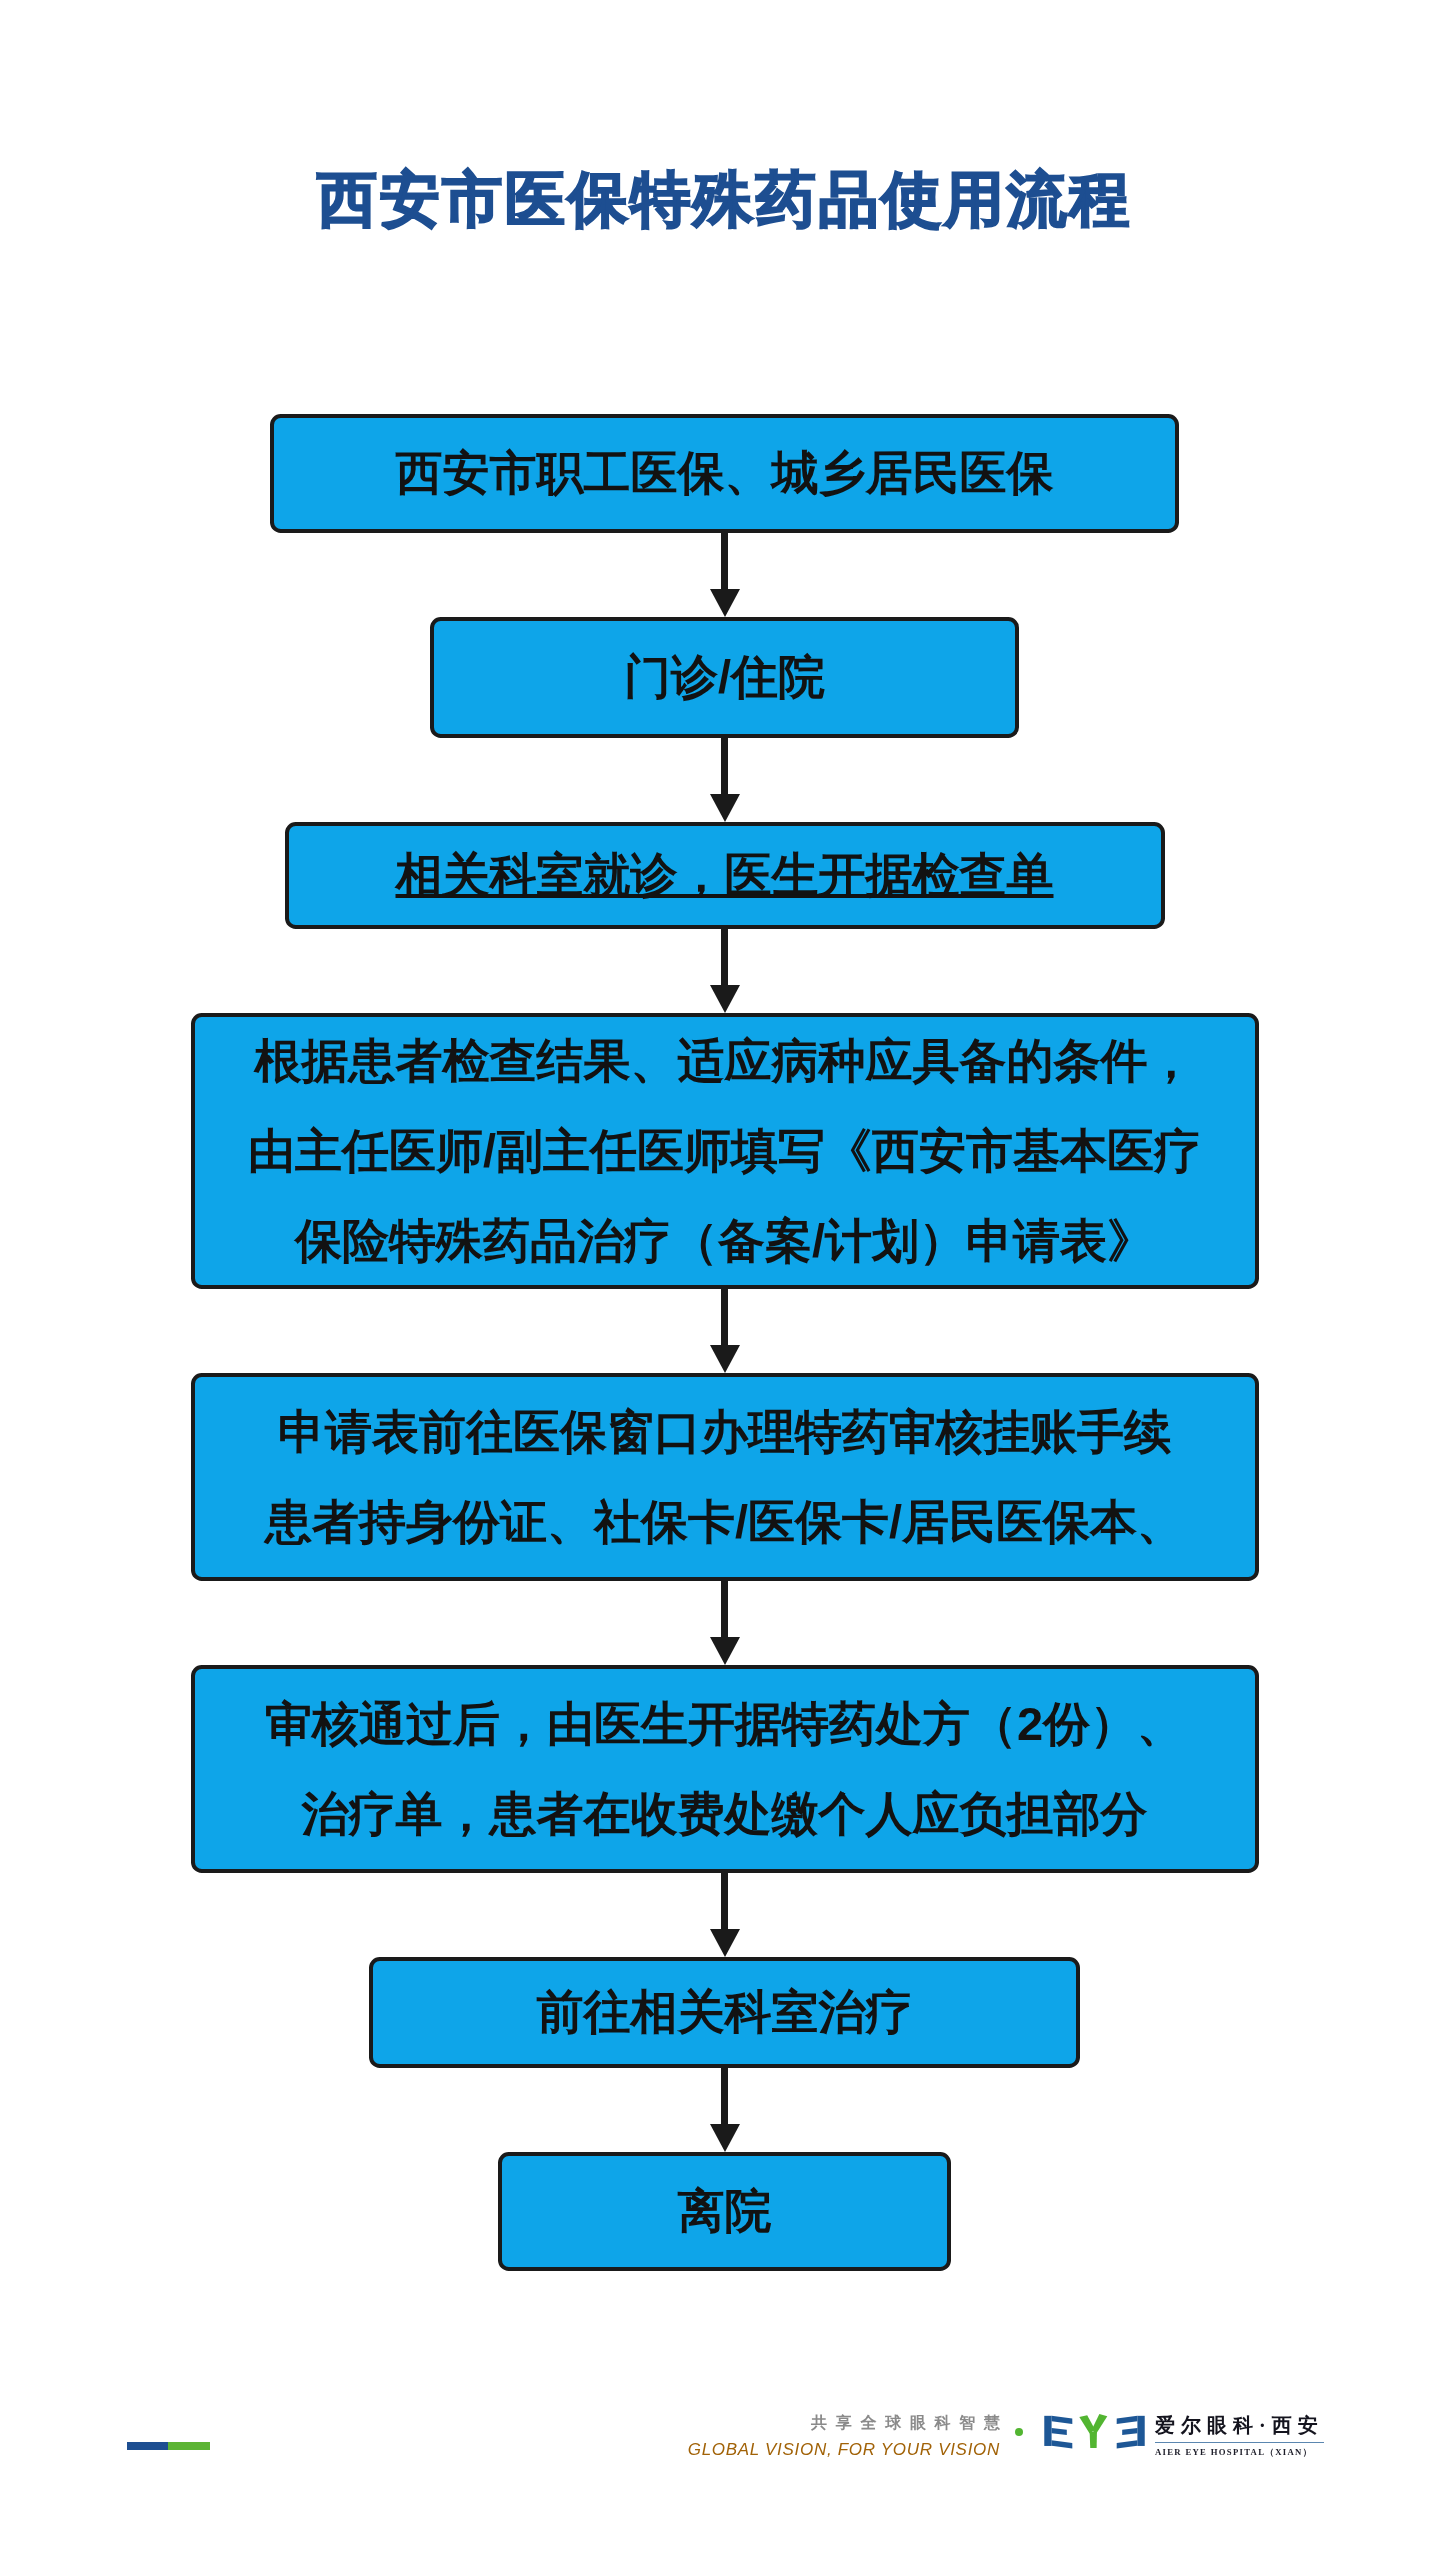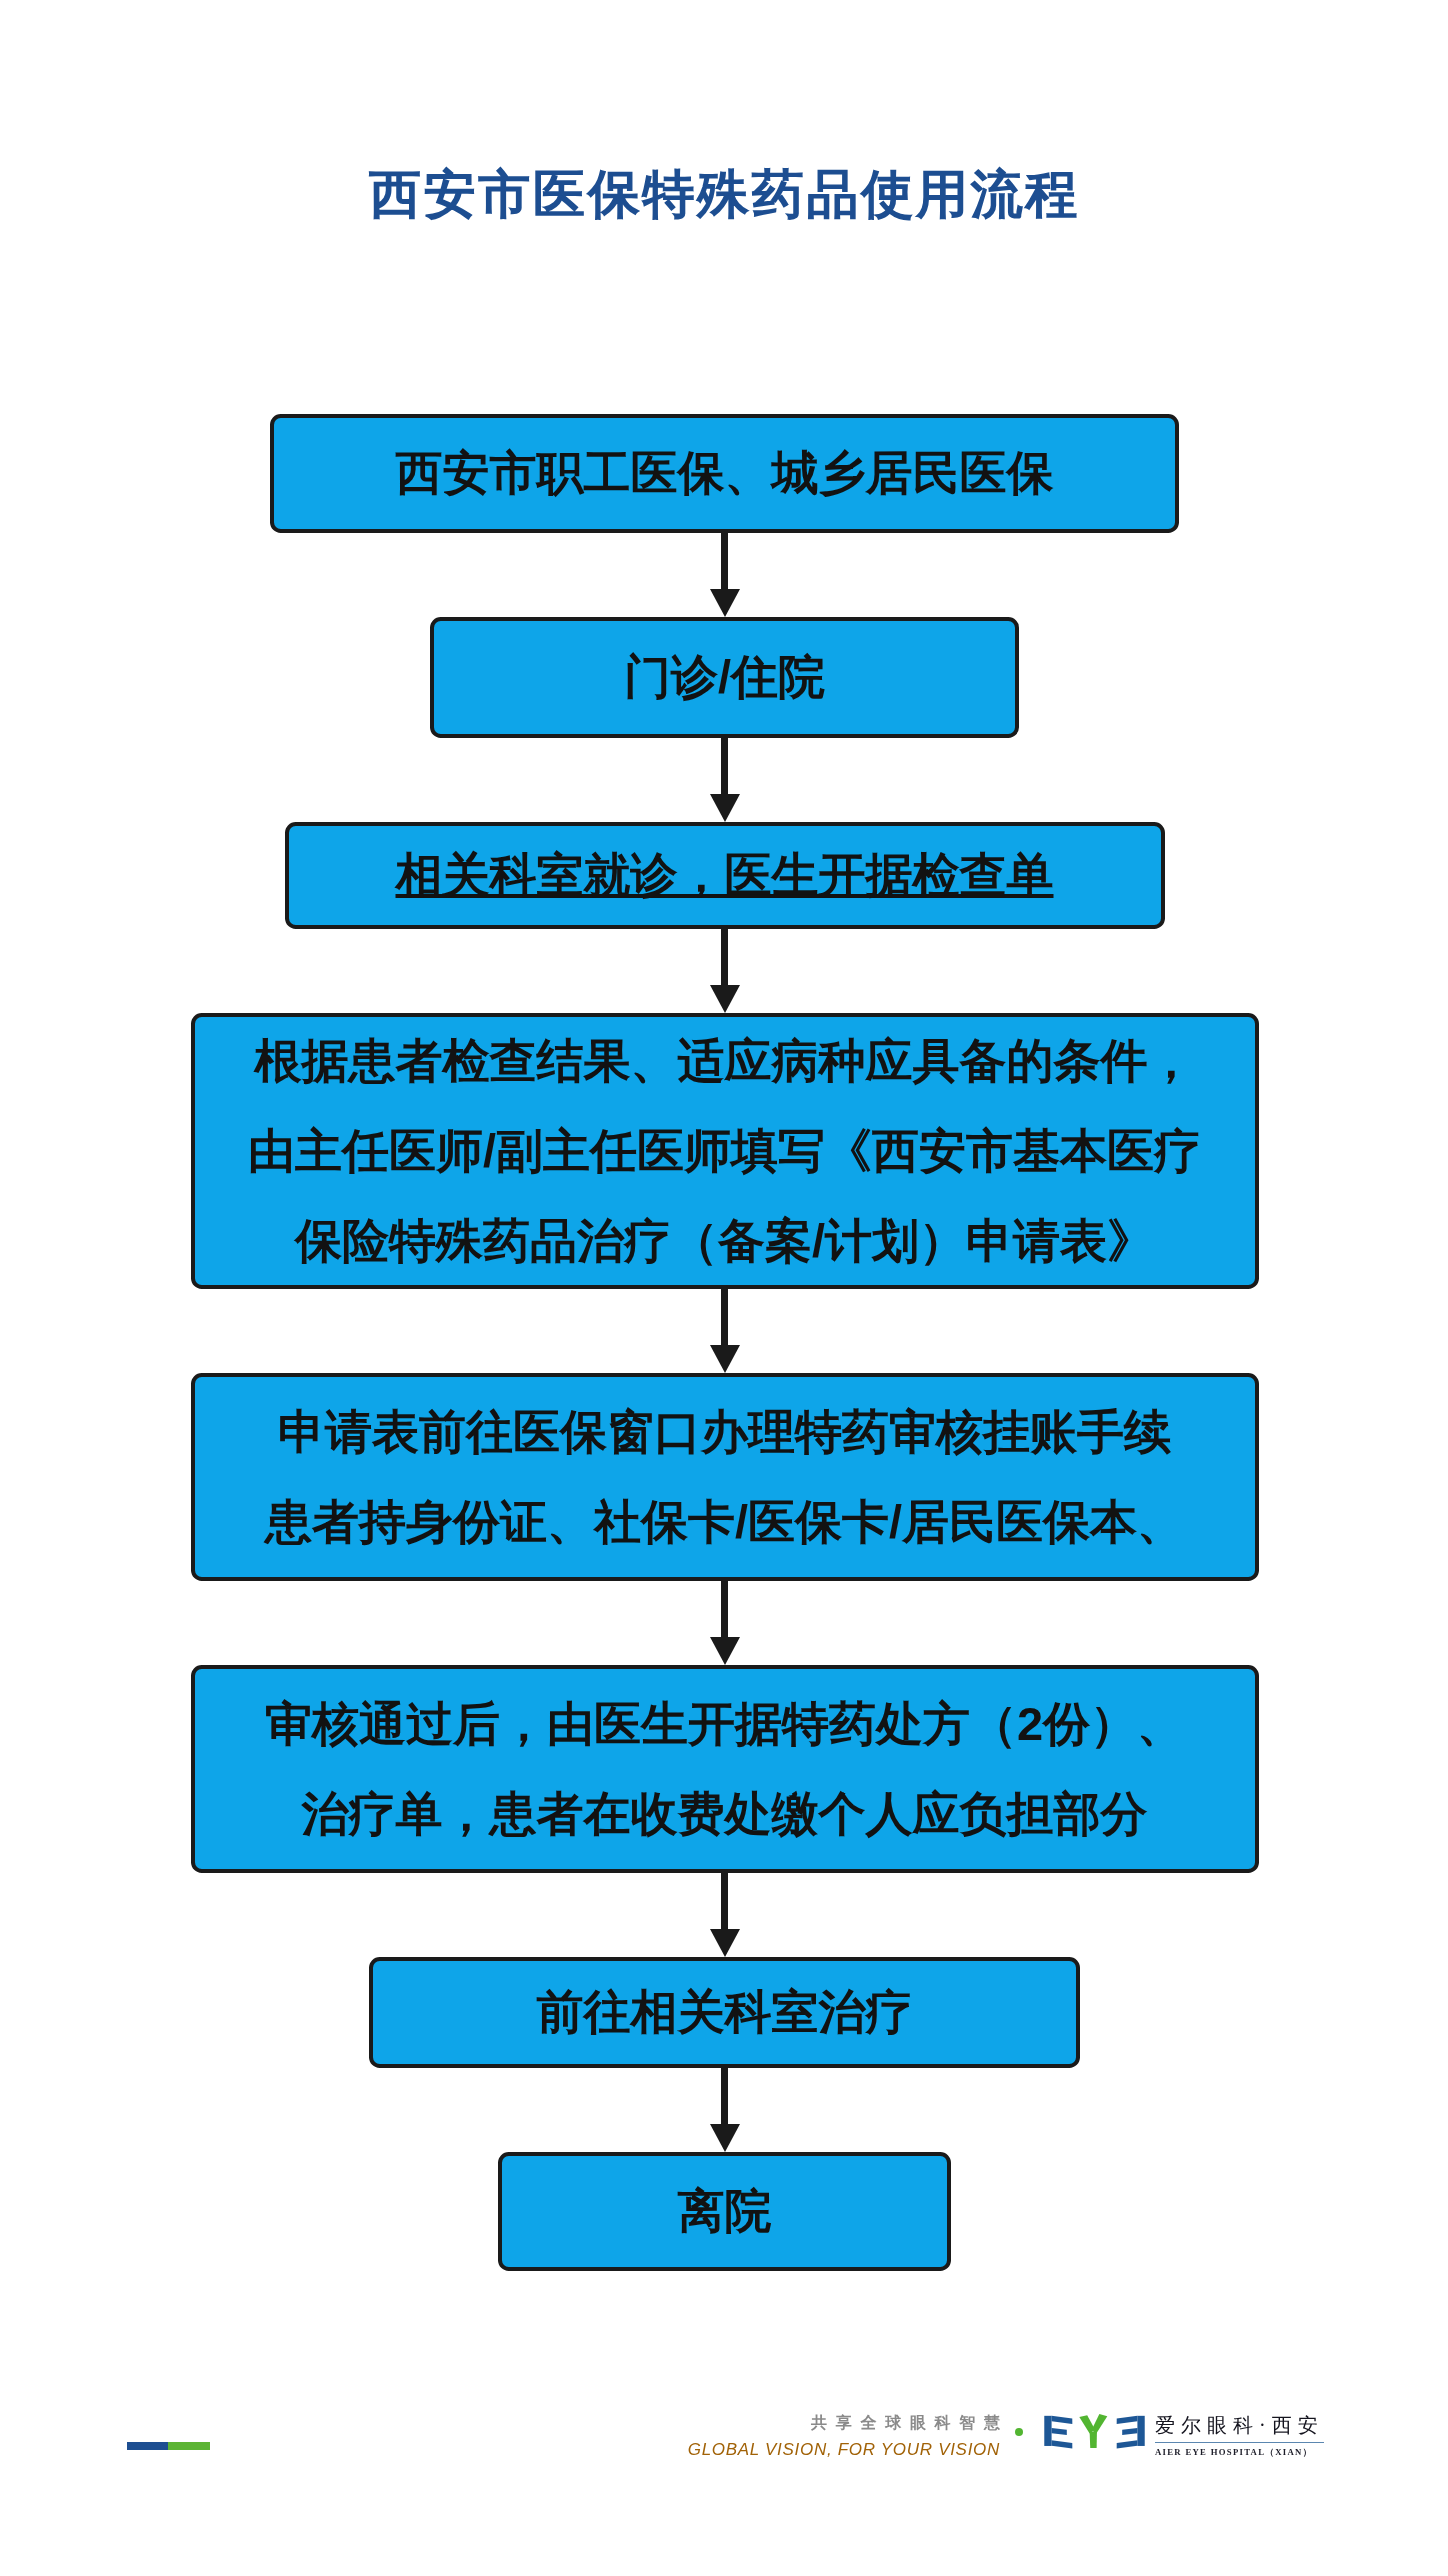--- a/index.html
+++ b/index.html
@@ -3,21 +3,21 @@
 <meta charset="utf-8">
 <style>
   html,body{margin:0;padding:0;}
   body{
     width:1449px;height:2576px;position:relative;background:#ffffff;
     font-family:"Liberation Sans","DejaVu Sans",sans-serif;overflow:hidden;
   }
   
   .title{
     position:absolute;top:160px;left:0;width:100%;
-    text-align:center;font-size:52px;font-weight:400;letter-spacing:2.7px;
+    text-align:center;font-size:60px;font-weight:700;letter-spacing:2.7px;
     color:#1d4e91;-webkit-text-stroke:2px #1d4e91;
   }
   
   .flow{
     position:absolute;top:414px;left:0;width:100%;
     display:flex;flex-direction:column;align-items:center;
   }
   .box{
     box-sizing:border-box;border:4.7px solid #1a1a1a;border-radius:10.7px;
     background:#0ea5e9;display:flex;flex-direction:column;
@@ -55,21 +55,21 @@
     white-space:nowrap;color:#a16207;
   }
   .green-dot{
     position:absolute;left:1015px;top:2428px;width:8px;height:8px;
     border-radius:50%;background:#52b531;
   }
   .eye-logo{position:absolute;left:1044px;top:2414px;}
   .brand{position:absolute;left:1155px;top:2412px;width:169px;}
   .brand .zh{
     font-family:"Liberation Serif","DejaVu Serif",serif;
-    font-size:20px;font-weight:normal;letter-spacing:6px;color:#14141e;
+    font-size:20px;font-weight:bold;letter-spacing:6px;color:#14141e;
     white-space:nowrap;
   }
   .brand .divider{border-bottom:1.3px solid #5b87b0;margin:3.4px 0 4px 0;width:169px;}
   .brand .en{
     font-family:"Liberation Serif","DejaVu Serif",serif;
     font-size:8.7px;font-weight:bold;letter-spacing:1.3px;color:#1c1c28;
     white-space:nowrap;
   }
 </style>
 </head>

